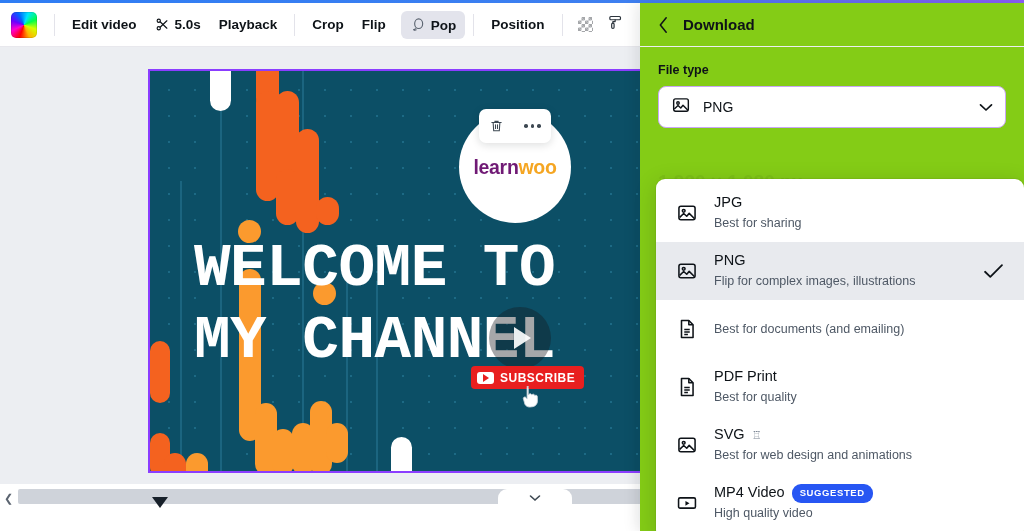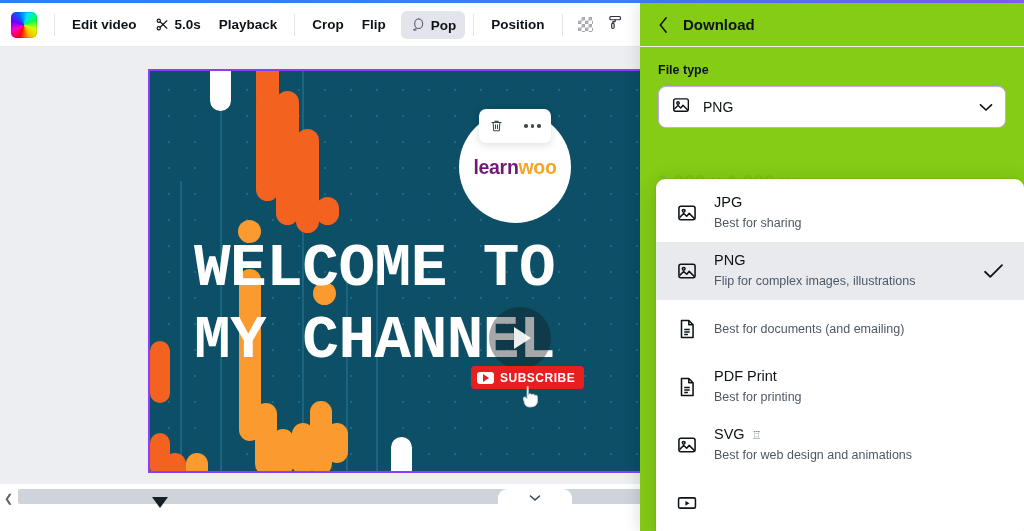--- a/index.html
+++ b/index.html
@@ -511,21 +511,21 @@
             <svg width="22" height="22" viewBox="0 0 24 24" fill="none" stroke="#0e1318" stroke-width="1.7" stroke-linejoin="round">
               <path d="M6 2.8h8l4.6 4.6v13.8H6z"></path>
                 <path d="M14 2.8v4.6h4.6"></path>
               <path d="M9 12.5h6M9 15.3h6M9 18h4"></path>
             </svg>
           </span>
           <span class="opt-txt">
             <span class="opt-title">
                 <span>PDF Print</span>
               </span>
-            <span class="opt-sub">Best for printing</span>
+            <span class="opt-sub">Best for quality</span>
           </span>
         </div>
 
         <div class="opt">
           <span class="opt-ico">
             <svg width="22" height="22" viewBox="0 0 24 24" fill="none" stroke="#0e1318" stroke-width="1.7" stroke-linejoin="round">
               <rect x="3.2" y="4.6" width="17.6" height="14.8" rx="2.2"></rect>
                 <circle cx="8.4" cy="9.6" r="1.5"></circle>
               <path d="M4 16.8l4.4-4.3 3.3 3 2.7-3.1 5.6 5.6"></path>
             </svg>
@@ -539,19 +539,26 @@
           </span>
         </div>
 
         <div class="opt">
           <span class="opt-ico">
             <svg width="22" height="22" viewBox="0 0 24 24" fill="none" stroke="#0e1318" stroke-width="1.7" stroke-linejoin="round">
               <rect x="2.8" y="6.4" width="18.4" height="11.2" rx="1.6"></rect>
               <path d="M10.3 9.8l4.4 2.6-4.4 2.6z" fill="#0e1318" stroke="none"></path>
             </svg>
           </span>
+          <span class="opt-txt">
+            <span class="opt-title">
+              <span>MP4 Video</span>
+              <span class="badge">SUGGESTED</span>
+            </span>
+            <span class="opt-sub">High quality video</span>
+          </span>
         </div>
 
       </div>
     </div>
   </div>
 
 </div>
 
 </body></html>

